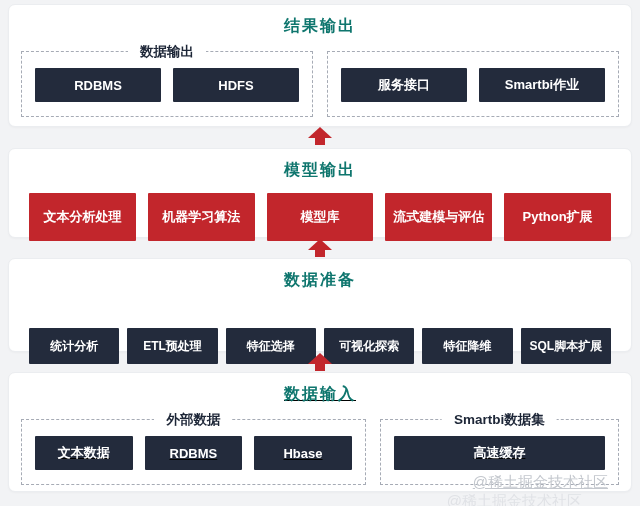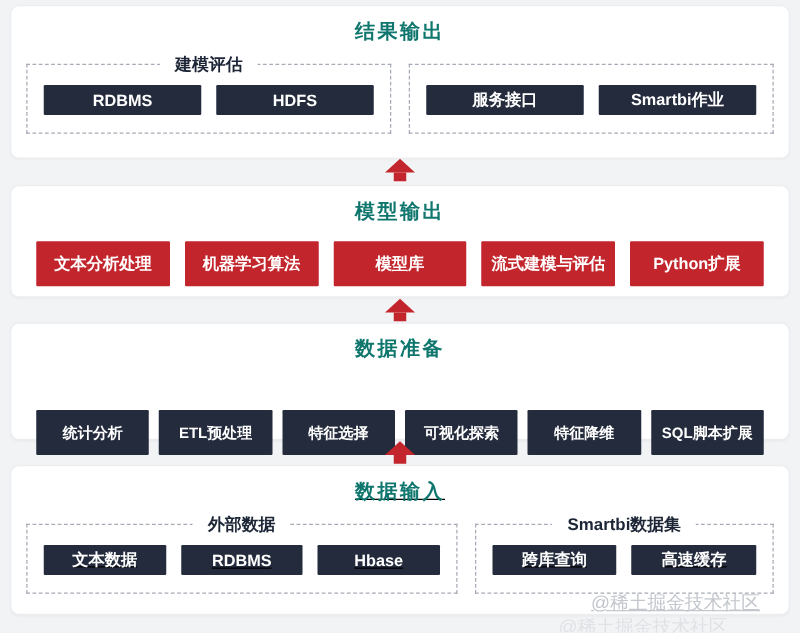--- a/index.html
+++ b/index.html
@@ -52,28 +52,28 @@
     color:#1d2637; white-space:nowrap;
     line-height:19px;
   }
 
   .buttons-row { display:flex; gap:12px; }
   .buttons-row.standalone { padding:12px 20px 0 20px; }
   .buttons-row.tight { gap:8px; }
 
   .btn {
     flex:1;
-    height:24px;
+    height:34px;
     display:flex; align-items:center; justify-content:center;
     color:#ffffff; font-weight:bold; font-size:13px;
     background:#232b3c;
     white-space:nowrap;
     border-radius:1px;
   }
-  .btn.red  { background:#c2262c; height:36px; }
+  .btn.red  { background:#c2262c; height:48px; }
   .btn.sm   { font-size:12px; height:36px;margin-top:25px; }
 
   .arrow {
     position:absolute; left:50%;
     transform:translateX(-50%);
     width:26px;
   }
   #arrow-0 { top:127px; }
   #arrow-1 { top:239px; }
   #arrow-2 { top:353px; }
@@ -102,21 +102,21 @@
     color:#e0e2e6;
   }
 </style>
 </head>
 <body>
 
 <section class="card" id="card-0">
   <div class="card-title">结果输出</div>
   <div class="groups-row">
     <div class="group">
-      <div class="group-label">建模评估</div>
+      <div class="group-label">数据输出</div>
       <div class="buttons-row">
         <div class="btn">RDBMS</div>
         <div class="btn">HDFS</div>
       </div>
     </div>
     <div class="group">
       <div class="buttons-row">
         <div class="btn">服务接口</div>
         <div class="btn">Smartbi作业</div>
       </div>
@@ -169,21 +169,20 @@
       <div class="group-label">外部数据</div>
       <div class="buttons-row">
         <div class="btn">文本数据</div>
         <div class="btn">RDBMS</div>
         <div class="btn">Hbase</div>
       </div>
     </div>
     <div class="group narrow">
       <div class="group-label">Smartbi数据集</div>
       <div class="buttons-row">
-        <div class="btn">跨库查询</div>
         <div class="btn">高速缓存</div>
       </div>
     </div>
   </div>
 </section>
 
 <div class="watermark faint">@稀土掘金技术社区</div>
 <div class="watermark">@稀土掘金技术社区</div>
 
 </body></html>

